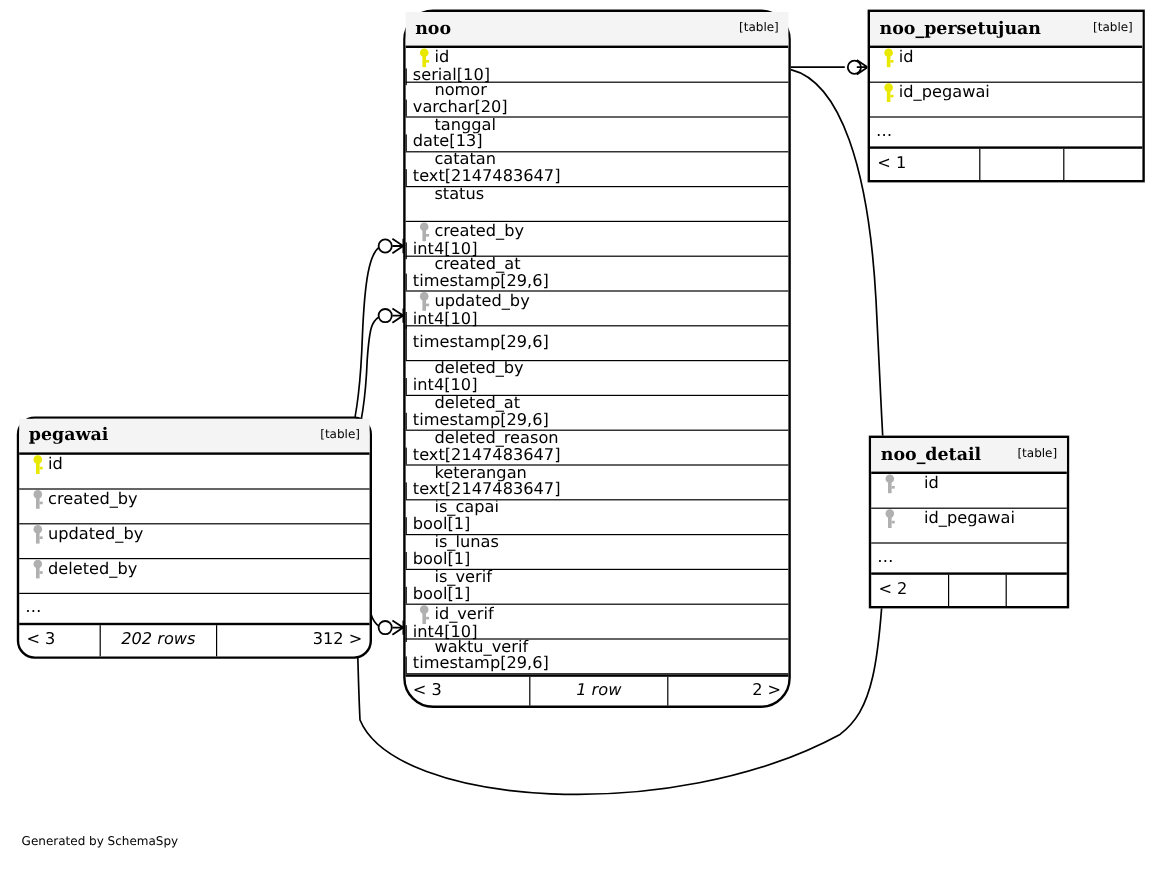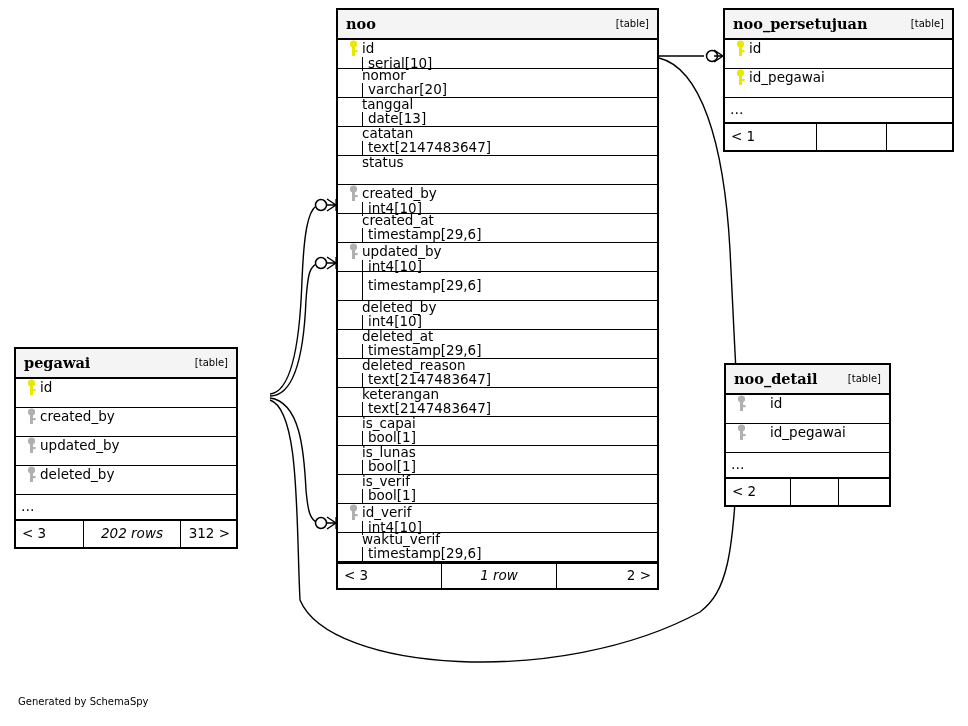--- a/index.html
+++ b/index.html
@@ -81,21 +81,20 @@
     white-space: nowrap;
   }
   .col-type {
     display: flex;
     align-items: center;
     box-sizing: border-box;
     padding-left: 5px;
     border-left: 1.5px solid #000000;
     flex: 1 1 auto;
     white-space: nowrap;
-    margin-left: 24px;
   }
 
   .keyslot {
     width: 18px;
     min-width: 18px;
     display: flex;
     align-items: center;
     justify-content: center;
   }
   .keyslot svg { display: block; }
@@ -124,24 +123,24 @@
     padding: 0 6px;
     border-left: 1.5px solid #000000;
     white-space: nowrap;
   }
   .tbl-footer .fcell:first-child { border-left: none; }
   .fcell.left   { justify-content: flex-start; }
   .fcell.center { justify-content: center; font-style: italic; }
   .fcell.right  { justify-content: flex-end; }
 
   
-  #tbl-noo { left: 336px; top: 8px; width: 323px; }
+  #tbl-noo { left: 336px; top: 8px; width: 323px; border-radius: 25px; }
   #tbl-noo .col-name { width: 176px; }
 
-  #tbl-pegawai { left: 14px; top: 347px; width: 224px; }
+  #tbl-pegawai { left: 14px; top: 347px; width: 296px; border-radius: 15px; }
   #tbl-pegawai .tbl-row { border-bottom: 1.5px solid #000; }
   #tbl-pegawai .col-name { width: 100%; border-left: none; }
 
   #tbl-persetujuan { left: 723px; top: 8px; width: 231px; }
   #tbl-persetujuan .col-name { width: 100%; }
 
   #tbl-detail { left: 724px; top: 363px; width: 167px; }
   #tbl-detail .col-name { width: 100%; }
   #tbl-detail .col-name .lbl { padding-left: 20px; }
 

